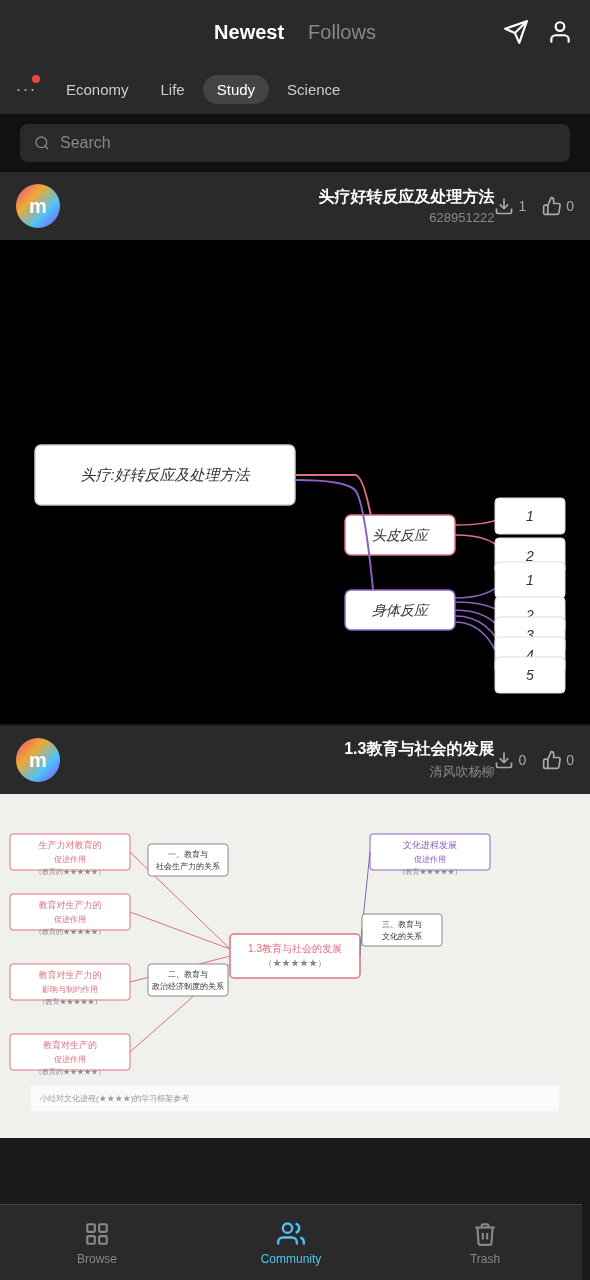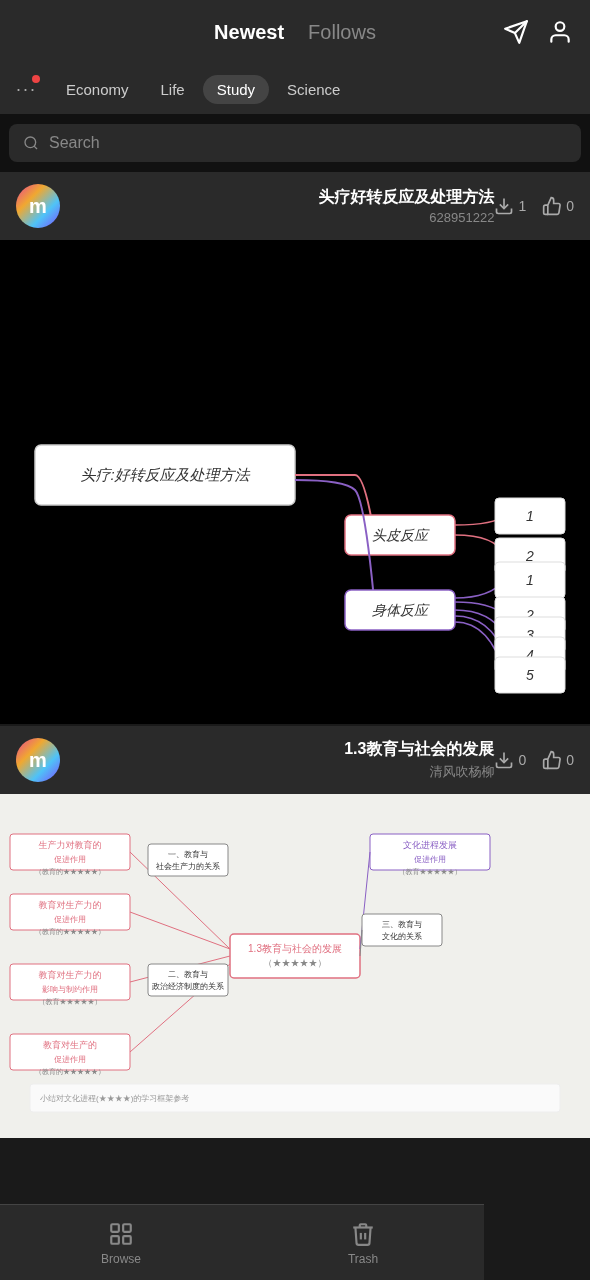--- a/index.html
+++ b/index.html
@@ -98,21 +98,21 @@
       white-space: nowrap;
     }
     .cat-tab.active {
       background: #444;
       color: #fff;
     }
 
     
     .search-bar {
       background: #111;
-      padding: 10px 9px;
+      padding: 10px 20px;
     }
     .search-input-wrapper {
       background: #2a2a2a;
       border-radius: 8px;
       display: flex;
       align-items: center;
       padding: 10px 14px;
       gap: 10px;
     }
     .search-icon-svg {
@@ -204,21 +204,21 @@
       min-height: 320px;
       position: relative;
       overflow: hidden;
     }
 
     
     .bottom-nav {
       position: fixed;
       bottom: 0;
       left: 0;
-      width: 484px;
+      width: 582px;
       height: 76px;
       background: #2a2a2a;
       display: flex;
       border-top: 1px solid #444;
     }
     .nav-item {
       flex: 1;
       display: flex;
       flex-direction: column;
       align-items: center;
@@ -455,20 +455,31 @@
     <div class="nav-icon">
       <svg width="26" height="26" viewBox="0 0 24 24" fill="none" stroke="#888" stroke-width="2">
         <rect x="3" y="3" width="7" height="7" rx="1"></rect>
         <rect x="14" y="3" width="7" height="7" rx="1"></rect>
         <rect x="3" y="14" width="7" height="7" rx="1"></rect>
         <rect x="14" y="14" width="7" height="7" rx="1"></rect>
       </svg>
     </div>
     <span class="nav-label">Browse</span>
   </div>
+  <div class="nav-item active">
+    <div class="nav-icon">
+      <svg width="28" height="28" viewBox="0 0 24 24" fill="none" stroke="#4fc3f7" stroke-width="2">
+        <path d="M17 21v-2a4 4 0 0 0-4-4H5a4 4 0 0 0-4 4v2"></path>
+        <circle cx="9" cy="7" r="4"></circle>
+        <path d="M23 21v-2a4 4 0 0 0-3-3.87"></path>
+        <path d="M16 3.13a4 4 0 0 1 0 7.75"></path>
+      </svg>
+    </div>
+    <span class="nav-label" style="color:#4fc3f7;">Community</span>
+  </div>
   <div class="nav-item">
     <div class="nav-icon">
       <svg width="26" height="26" viewBox="0 0 24 24" fill="none" stroke="#888" stroke-width="2">
         <polyline points="3 6 5 6 21 6"></polyline>
         <path d="M19 6l-1 14a2 2 0 0 1-2 2H8a2 2 0 0 1-2-2L5 6"></path>
         <path d="M10 11v6"></path>
         <path d="M14 11v6"></path>
         <path d="M9 6V4a1 1 0 0 1 1-1h4a1 1 0 0 1 1 1v2"></path>
       </svg>
     </div>

